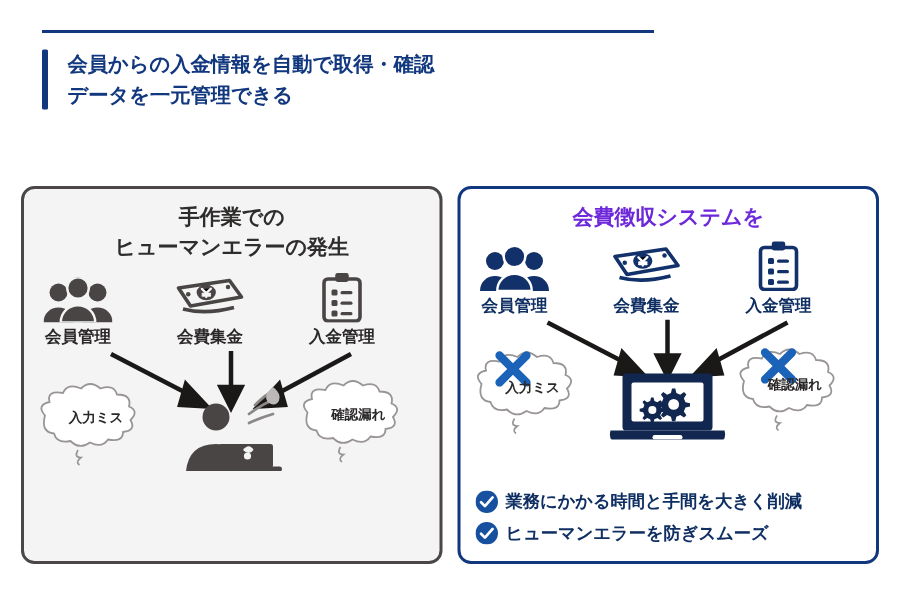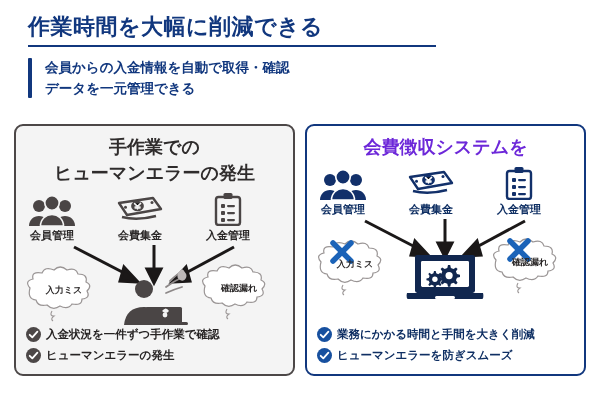--- a/index.html
+++ b/index.html
@@ -31,21 +31,21 @@
   
   .panels{position:absolute;left:14px;top:124px;width:572px;height:252px;display:flex;gap:10px;}
   .panel{
     position:relative;box-sizing:border-box;border-radius:9px;
     width:281px;height:252px;
   }
   .panel-manual{background:#f4f4f4;border:2px solid #4c4747;}
   .panel-system{background:#ffffff;border:2px solid #11377e;}
 
   .panel-title{
-    text-align:center;font-size:18px;font-weight:bold;line-height:1.45;
+    text-align:center;font-size:14px;font-weight:bold;line-height:1.45;
     padding-top:8px;white-space:nowrap;
   }
   .panel-manual .panel-title{color:#2f2c2c;}
   .panel-system .panel-title{color:#6d28d9;}
 
   
   .icon-row{
     display:flex;gap:16px;margin-top:6px;
   }
   .icon-cell{width:72px;text-align:center;}
@@ -76,21 +76,20 @@
   .bullet-txt{font-size:11.5px;font-weight:bold;white-space:nowrap;}
   .panel-manual .bullet-txt{color:#262323;}
   .panel-system .bullet-txt{color:#0f2f63;}
 </style>
 </head>
 <body>
 
 <div class="slide">
 
   <div class="header">
-    <div class="title">作業時間を大幅に削減できる</div>
     <div class="title-rule"></div>
     <div class="subtitle-wrap">
       <div class="subtitle-bar"></div>
       <div class="subtitle">
         <div>会員からの入金情報を自動で取得・確認</div>
         <div>データを一元管理できる</div>
       </div>
     </div>
   </div>
 
@@ -198,36 +197,20 @@
             </g>
         </svg>
         <div class="bubble bubble-l">
           <span class="bubble-txt">入力ミス</span>
         </div>
         <div class="bubble bubble-r">
           <span class="bubble-txt">確認漏れ</span>
         </div>
       </div>
 
-      <div class="bullets">
-        <div class="bullet">
-          <svg width="15" height="15" viewBox="0 0 15 15">
-            <circle cx="7.5" cy="7.5" r="7.5" fill="#4c4747"></circle>
-            <path d="M3.7 7.8 L6.3 10.4 L11.4 4.6" fill="none" stroke="#ffffff" stroke-width="1.8" stroke-linecap="round" stroke-linejoin="round"></path>
-          </svg>
-          <span class="bullet-txt">入金状況を一件ずつ手作業で確認</span>
-        </div>
-        <div class="bullet">
-          <svg width="15" height="15" viewBox="0 0 15 15">
-            <circle cx="7.5" cy="7.5" r="7.5" fill="#4c4747"></circle>
-            <path d="M3.7 7.8 L6.3 10.4 L11.4 4.6" fill="none" stroke="#ffffff" stroke-width="1.8" stroke-linecap="round" stroke-linejoin="round"></path>
-          </svg>
-          <span class="bullet-txt">ヒューマンエラーの発生</span>
-        </div>
-      </div>
     </div>
 
     <div class="panel panel-system">
       <div class="panel-title">
         <div>会費徴収システムを</div>
       </div>
 
       <div class="icon-row">
         <div class="icon-cell">
           <div class="icon-art">

